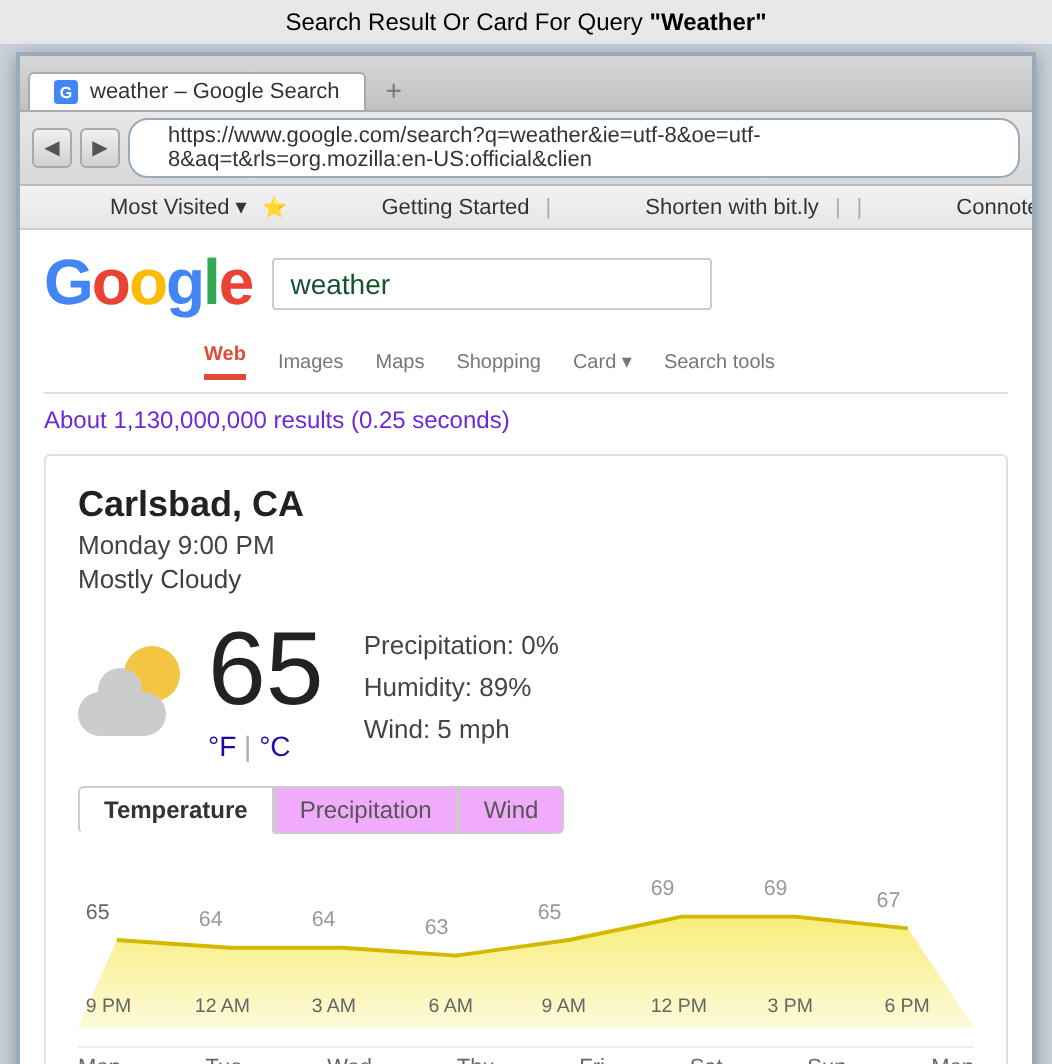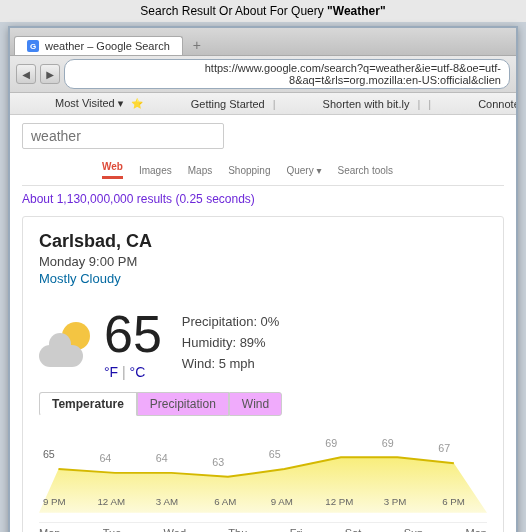--- a/index.html
+++ b/index.html
@@ -85,24 +85,23 @@
       border: 1px solid #aaa;
       border-radius: 3px;
       display: flex; align-items: center; justify-content: center;
       font-size: 10px; color: #555; cursor: pointer;
     }
     .url-box {
       flex: 1;
       background: #fff;
       border: 1px solid #9ab;
       border-radius: 10px;
-      padding: 2px 8px;
+      padding: 2px 19px;
       font-size: 11px;
       color: #333;
-      text-align: right;
     }
 
     
     .bookmarks-bar {
       background: linear-gradient(to bottom, #f2f2f2, #e6e6e6);
       display: flex;
       align-items: center;
       padding: 2px 6px;
       gap: 8px;
       border-bottom: 1px solid #ccc;
@@ -140,23 +139,23 @@
     .g-red { color: #ea4335; }
     .g-yellow { color: #fbbc05; }
     .g-green { color: #34a853; }
 
     .search-box {
       display: flex;
       align-items: center;
       border: 1px solid #ccc;
       border-radius: 2px;
       padding: 4px 8px;
-      width: 202px;
+      width: 220px;
       font-size: 14px;
-      color: #737373;
+      color: #14532d;
     }
 
     
     .search-nav {
       display: flex;
       align-items: center;
       gap: 16px;
       padding: 4px 0 6px 80px;
       border-bottom: 1px solid #e0e0e0;
       margin-bottom: 6px;
@@ -192,22 +191,22 @@
       color: #222;
       margin-bottom: 2px;
     }
     .weather-time {
       font-size: 13px;
       color: #444;
       margin-bottom: 2px;
     }
     .weather-condition {
       font-size: 13px;
-      color: #0369a1;
-      margin-bottom: 22px;
+      color: #404040;
+      margin-bottom: 12px;
     }
 
     .weather-main {
       display: flex;
       align-items: flex-start;
       gap: 20px;
       margin-bottom: 12px;
     }
 
     .weather-temp-section {
@@ -315,21 +314,21 @@
       gap: 2px;
     }
     .hourly-label { color: #666; font-size: 11px; }
     .temp-hi { font-weight: bold; }
     .temp-lo { color: #777; }
   </style>
 </head>
 <body>
 
 <div class="title-bar">
-  <span>Search Result  Or About For Query </span><strong>"Weather"</strong>
+  <span>Search Result  Or Card For Query </span><strong>"Weather"</strong>
 </div>
 
 <div class="browser">
 
   <div class="tab-bar">
     <div class="tab-active">
       <span class="tab-favicon">G</span>
       <span>weather – Google Search</span>
     </div>
     <span class="tab-plus">+</span>
@@ -349,31 +348,34 @@
     <span class="bm-item">Shorten with bit.ly</span>
     <span class="bm-divider">|</span>
     <span class="bm-divider">|</span>
     <span class="bm-item">Connotea: Boo...</span>
     <span class="bm-item">Connotea: I</span>
   </div>
 
   <div class="page">
 
     <div class="google-header">
+      <div class="google-logo">
+        <span class="g-blue">G</span><span class="g-red">o</span><span class="g-yellow">o</span><span class="g-blue">g</span><span class="g-green">l</span><span class="g-red">e</span>
+      </div>
       <div class="search-box">
         <span>weather</span>
       </div>
     </div>
 
     <div class="search-nav">
       <span class="active nav-item">Web</span>
       <span class="nav-item">Images</span>
       <span class="nav-item">Maps</span>
       <span class="nav-item">Shopping</span>
-      <span class="nav-item">Query ▾</span>
+      <span class="nav-item">Card ▾</span>
       <span class="nav-item">Search tools</span>
     </div>
 
     <div class="result-count">About 1,130,000,000 results (0.25 seconds)</div>
 
     <div class="weather-card">
 
       <div class="weather-location">Carlsbad, CA</div>
       <div class="weather-time">Monday 9:00 PM</div>
       <div class="weather-condition">Mostly Cloudy</div>

